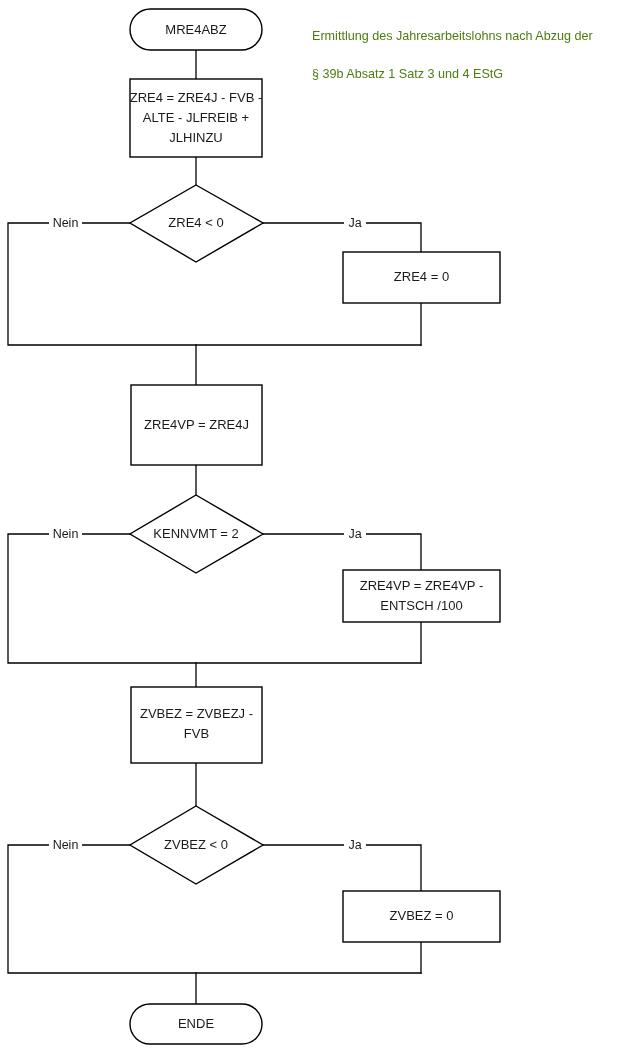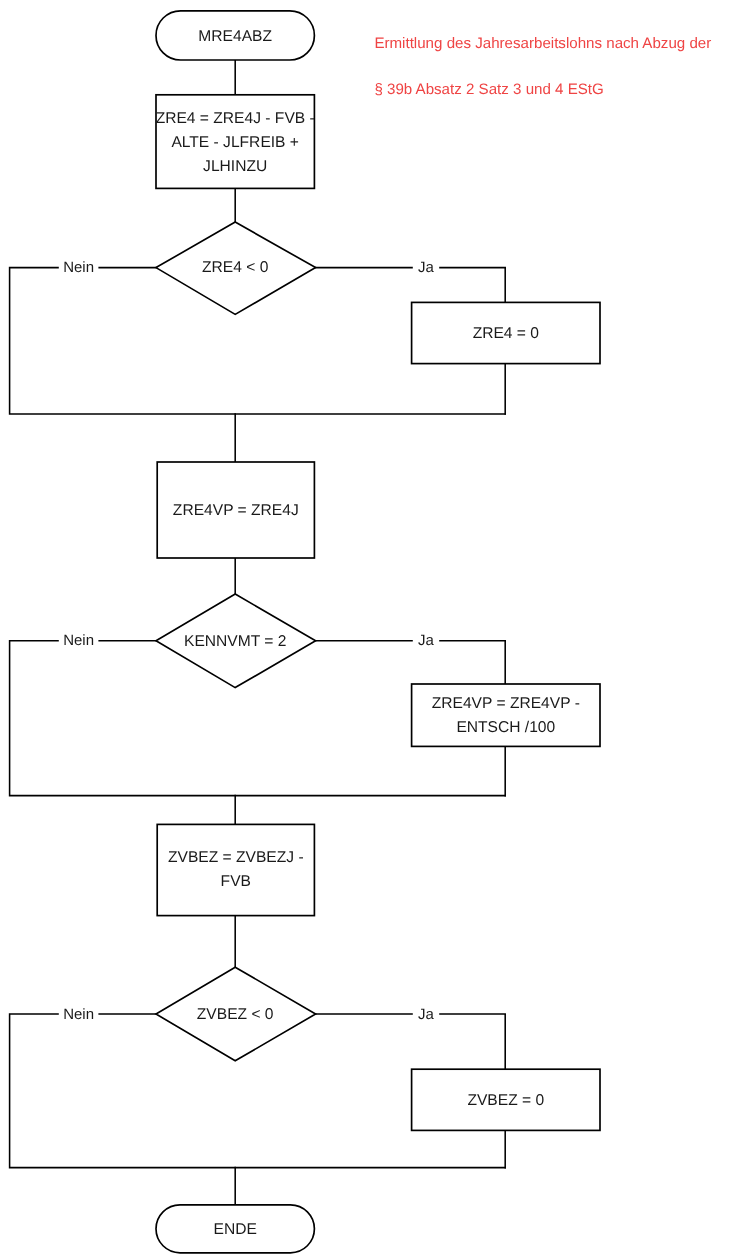--- a/index.html
+++ b/index.html
@@ -56,21 +56,21 @@
     fill: #ffffff;
   }
   .header-note {
     position: absolute;
     left: 312px;
     top: 8px;
     width: 306px;
     font-family: "Liberation Sans", sans-serif;
     font-size: 12.6px;
     line-height: 19px;
-    color: #ef4444;
+    color: #4d7c0f;
     white-space: pre-line;
   }
   .header-line { display: block; }
 </style>
 </head>
 <body>
 
 <div id="flow-root">
 
   <svg width="626" height="1048" viewBox="0 0 626 1048">
@@ -184,16 +184,16 @@
       <rect class="edge-label-bg" x="49" y="837" width="33" height="16"></rect>
       <text class="edge-label" x="65.5" y="845.5">Nein</text>
 
       <rect class="edge-label-bg" x="344" y="837" width="22" height="16"></rect>
       <text class="edge-label" x="355" y="845.5">Ja</text>
     </g>
   </svg>
 
   <div class="header-note">
     <span class="header-line">Ermittlung des Jahresarbeitslohns nach Abzug der</span>
-    <span class="header-line">§ 39b Absatz 2 Satz 3 und 4 EStG</span>
+    <span class="header-line">§ 39b Absatz 1 Satz 3 und 4 EStG</span>
   </div>
 
 </div>
 
 </body></html>

